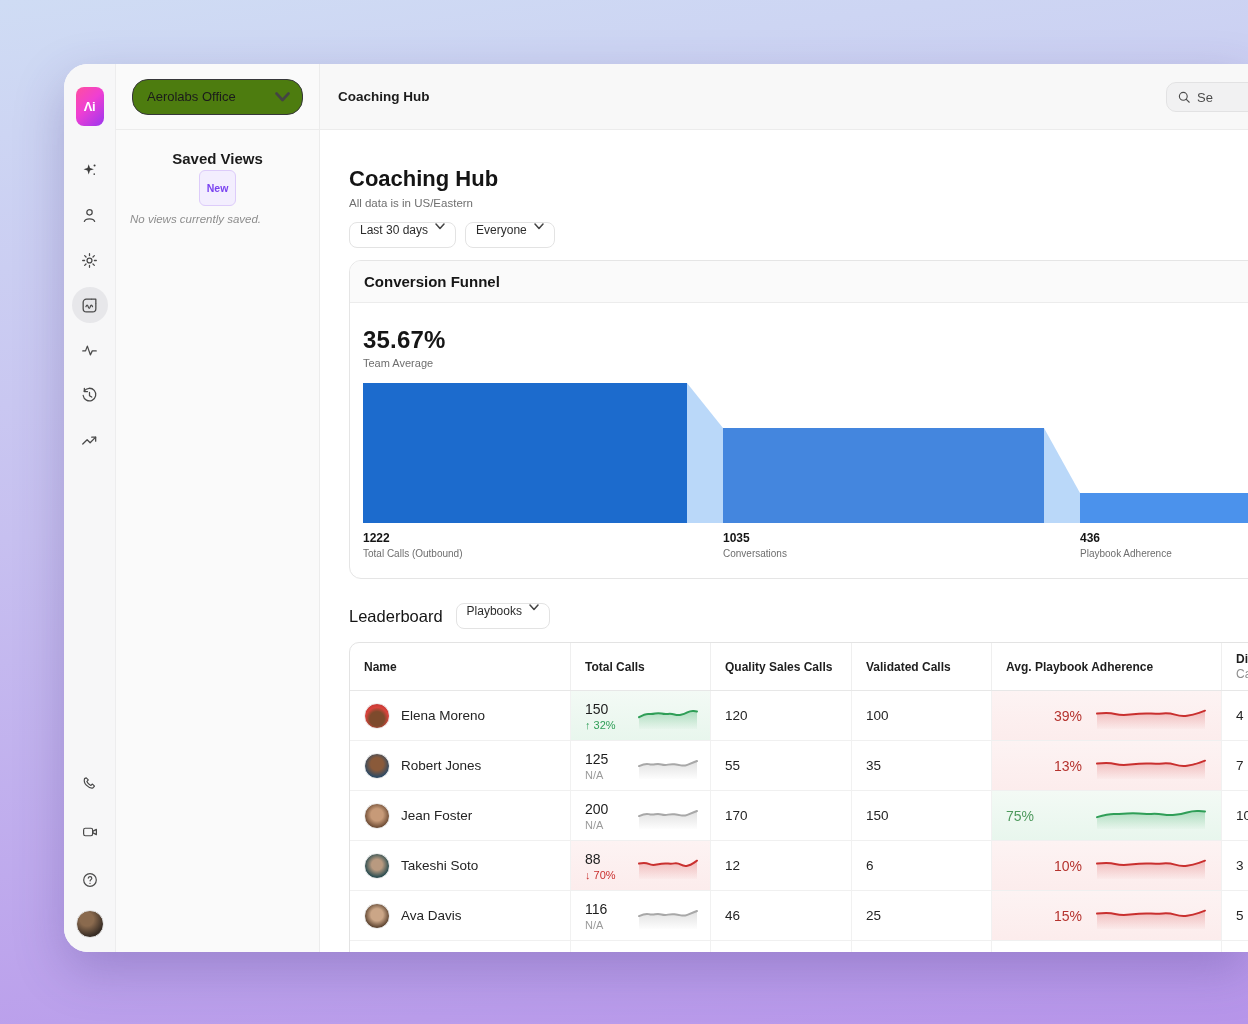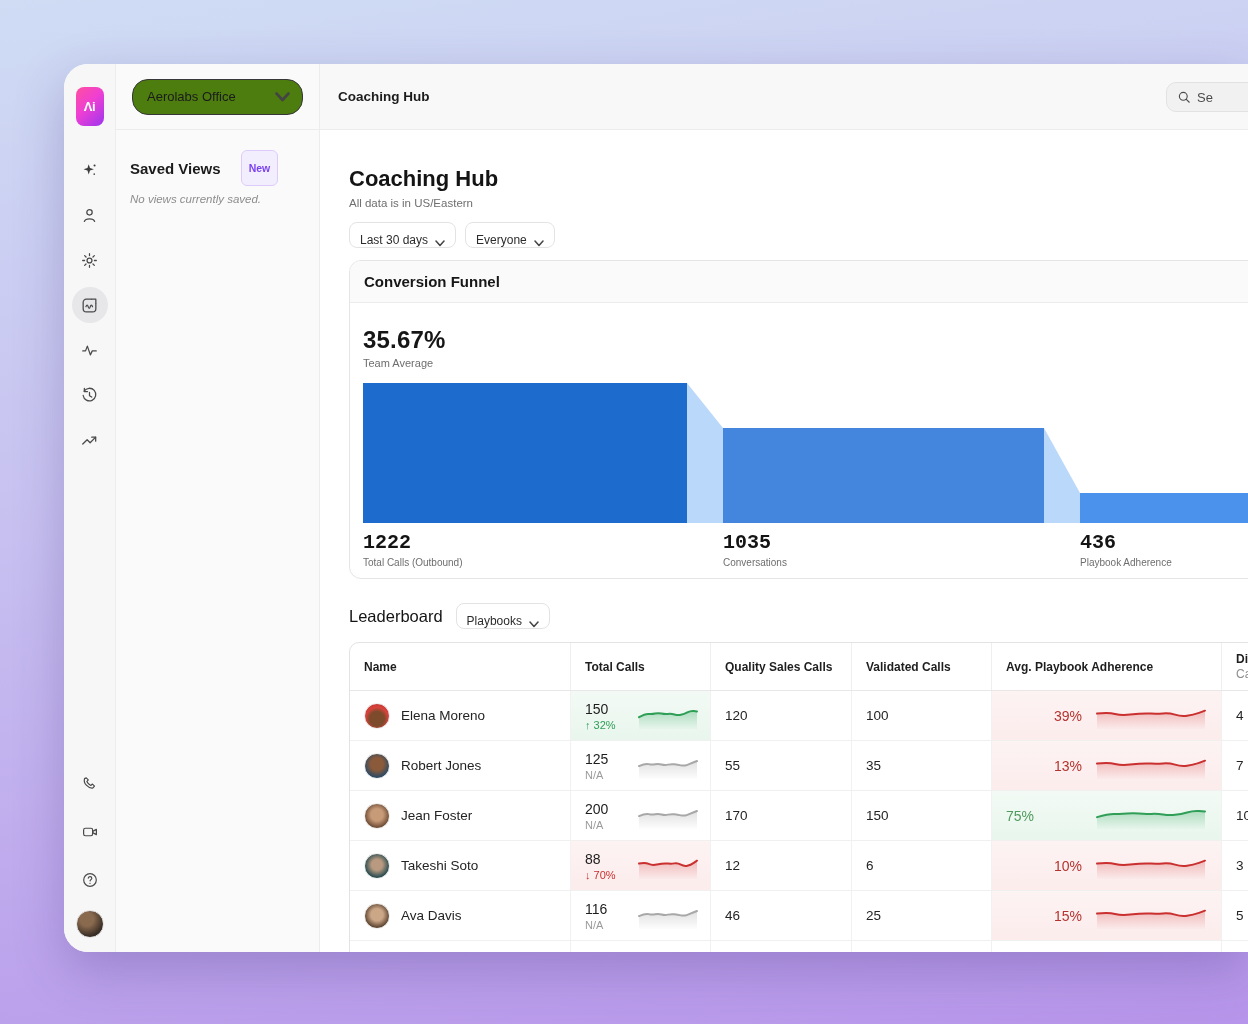--- a/index.html
+++ b/index.html
@@ -43,21 +43,21 @@
   }
   
   .panel{ width:204px; flex:0 0 204px; background:#fafafa; border-right:1px solid #ececec; }
   .panel-head{ height:66px; border-bottom:1px solid #ececec; display:flex; align-items:center; padding:0 16px; }
   .ws-pill{
     width:172px; height:36px; border:1.4px solid #37373a; border-radius:16px; background:#4d7c0f;
     display:flex; align-items:center; justify-content:space-between; padding:0 12px 0 14px;
     font-size:13px; color:#1b1b1b; cursor:pointer;
   }
   .panel-body{ padding:20px 14px; }
-  .sv-row{ display:flex; align-items:center; gap:20px; }
+  .sv-row{ display:flex; align-items:center; gap:3px;flex-direction:column; }
   .sv-title{ font-size:15px; font-weight:700; color:#1b1b1b; }
   .badge-new{
     font-size:10.5px; color:#7a43f0; background:#f3eefe; border:1px solid #ddccfa;
     border-radius:6px; padding:11px 7px; font-weight:600;
   }
   .sv-empty{ margin-top:7px; font-size:11.5px; font-style:italic; color:#8d8d8d; }
   
   .main{ flex:1; display:flex; flex-direction:column; min-width:0; }
   .topbar{
     height:66px; flex:0 0 66px; background:#f8f8f8; border-bottom:1px solid #ececec;
@@ -69,40 +69,40 @@
     background:#f1f1f2; border:1px solid #e2e2e3; border-radius:10px;
     display:flex; align-items:center; gap:6px; padding:0 10px; color:#4c4c4c; font-size:13px; cursor:text;
   }
   .search-pill svg{ stroke:#4c4c4c; fill:none; stroke-width:1.6; stroke-linecap:round; }
   .content{ flex:1; background:#fff; padding:36px 0 0 29px; overflow:hidden; }
   .page-title{ font-size:22px; font-weight:700; color:#141414; }
   .page-sub{ font-size:11.5px; color:#6f6f6f; margin-top:5px; }
   .filters{ display:flex; gap:9px; margin-top:13px; }
   .pill{
     height:26px; background:#fff; border:1px solid #e3e3e3; border-radius:8px;
-    display:inline-flex; align-items:flex-end; gap:7px; padding:0 10px;
+    display:inline-flex; align-items:flex-start; gap:7px; padding:0 10px;
     font-size:12px; color:#2c2c2c; cursor:pointer;
   }
   .pill svg, .ws-pill svg{ stroke:#444; fill:none; stroke-linecap:round; stroke-linejoin:round; }
   
   .card{
     margin-top:12px; width:calc(100% + 40px); border:1px solid #e5e5e5;
     border-radius:12px 0 0 12px; overflow:hidden; background:#fff;
   }
   .card-head{
     background:#fafafa; border-bottom:1px solid #ececec; padding:12px 14px;
     font-size:15px; font-weight:700; color:#171717;
   }
   .card-body{ padding:23px 0 9px 13px; }
   .ta-value{ font-size:24px; font-weight:700; color:#161616; letter-spacing:.2px; }
   .ta-label{ font-size:11px; color:#6e6e6e; margin:3px 0 14px; }
   .funnel-wrap{ position:relative; height:186px; }
   .fseg,.ftrans{ position:absolute; }
   .flabel{ position:absolute; top:148px; width:230px; }
-  .flabel b{ display:block; font-size:20px; font-weight:700; color:#141414;font-family:Liberation Mono, monospace; }
+  .flabel b{ display:block; font-size:12px; font-weight:700; color:#141414; }
   .flabel span{ display:block; font-size:10px; color:#6e6e6e; margin-top:3px; white-space:nowrap; }
   
   .lb-head{ display:flex; align-items:center; gap:13px; margin-top:24px; }
   .lb-title{ font-size:16.5px; font-weight:400; color:#141414; }
   .table{
     margin-top:13px; width:1000px; border:1px solid #e3e3e3; border-radius:10px 0 0 0;
     background:#fff;
   }
   .tr{ display:grid; grid-template-columns:221px 140px 141px 140px 230px 128px; }
   .tr.head{ border-bottom:1px solid #e7e7e7; }

